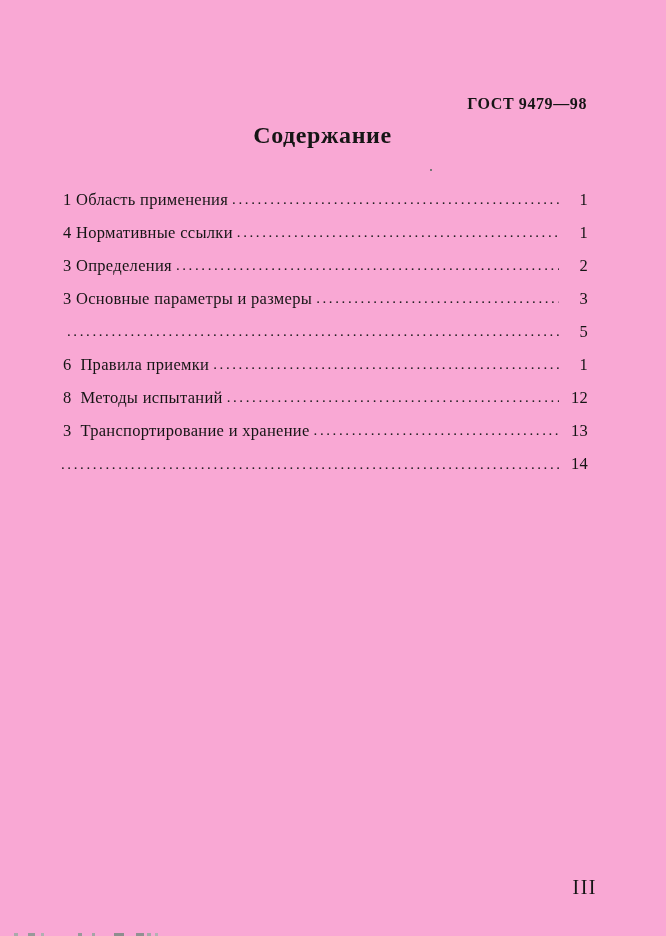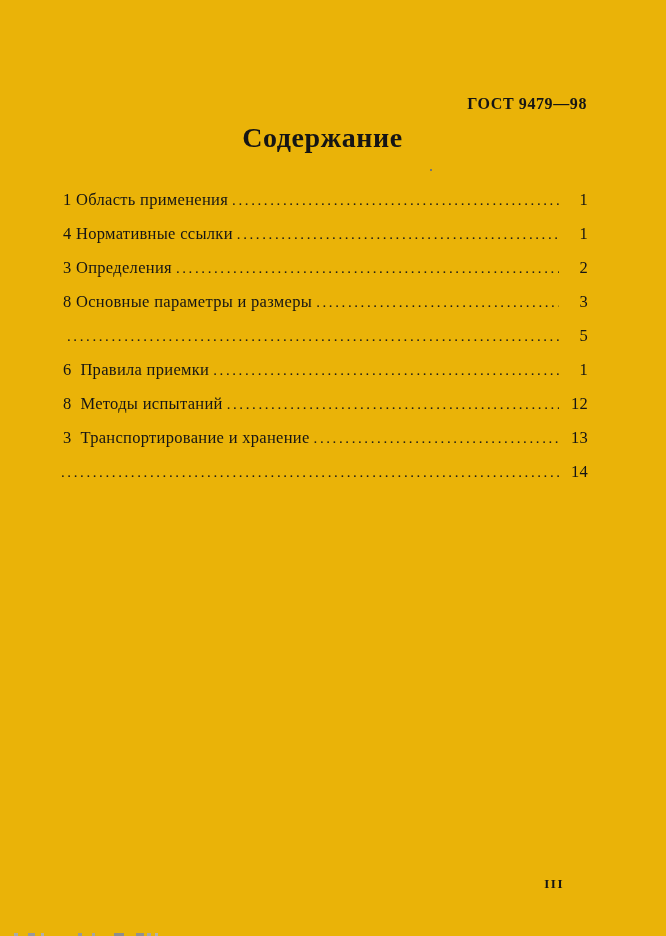--- a/index.html
+++ b/index.html
@@ -4,57 +4,57 @@
 <style>
   html, body {
     margin: 0;
     padding: 0;
     background: #ffffff;
   }
   .page {
     position: relative;
     width: 666px;
     height: 936px;
-    background: #eab308;
+    background: #f9a8d4;
     overflow: hidden;
     font-family: "Liberation Serif", "DejaVu Serif", serif;
     color: #151515;
   }
   .doc-ref {
     position: absolute;
     top: 95px;
     right: 79px;
     font-size: 16px;
     font-weight: bold;
     letter-spacing: 0.6px;
     white-space: pre;
   }
   .page-title {
     position: absolute;
     top: 122px;
     left: 57px;
     width: 531px;
     text-align: center;
-    font-size: 28px;
+    font-size: 24px;
     font-weight: bold;
     letter-spacing: 0.6px;
   }
   .toc {
     position: absolute;
     top: 183px;
     left: 57px;
     width: 531px;
   }
   .toc-row {
     display: flex;
     align-items: baseline;
     line-height: 33px;
     font-size: 16.5px;
   }
-  .toc-row.indented { padding-left: 6px; }
+  .toc-row.indented { padding-left: 6px; align-items: flex-end; }
   .toc-label {
     white-space: pre;
     letter-spacing: 0.3px;
     flex: 0 0 auto;
   }
   .toc-dots {
     flex: 1 1 auto;
     overflow: hidden;
     white-space: nowrap;
     letter-spacing: 2.6px;
@@ -65,24 +65,24 @@
   .toc-page {
     flex: 0 0 auto;
     min-width: 26px;
     text-align: right;
     padding-left: 3px;
     letter-spacing: 0.3px;
   }
   .folio {
     position: absolute;
     top: 876px;
-    right: 102px;
-    font-size: 13px;
+    right: 69px;
+    font-size: 20px;
     letter-spacing: 1.5px;
-    font-weight: 700;
+    font-weight: 400;
   }
   
   .speck {
     position: absolute;
     background: #8a8a8a;
   }
   .speck-dot { width: 2px; height: 2px; background: #777; }
   .bottom-artifacts {
     position: absolute;
     left: 14px;
@@ -121,21 +121,21 @@
       <span class="toc-page">1</span>
     </div>
 
     <div class="toc-row indented">
       <span class="toc-label">3 Определения</span>
       <span class="toc-dots">........................................................................................................................................................................................................</span>
       <span class="toc-page">2</span>
     </div>
 
     <div class="toc-row indented">
-      <span class="toc-label">8 Основные параметры и размеры</span>
+      <span class="toc-label">3 Основные параметры и размеры</span>
       <span class="toc-dots">........................................................................................................................................................................................................</span>
       <span class="toc-page">3</span>
     </div>
 
     <div class="toc-row indented">
       <span class="toc-dots">........................................................................................................................................................................................................</span>
       <span class="toc-page">5</span>
     </div>
 
     <div class="toc-row indented">

